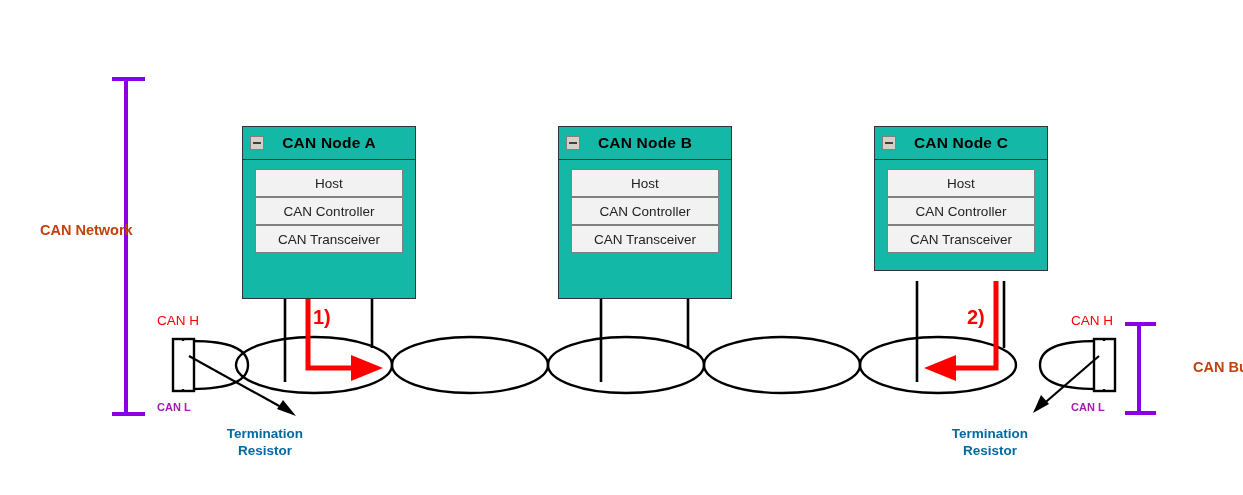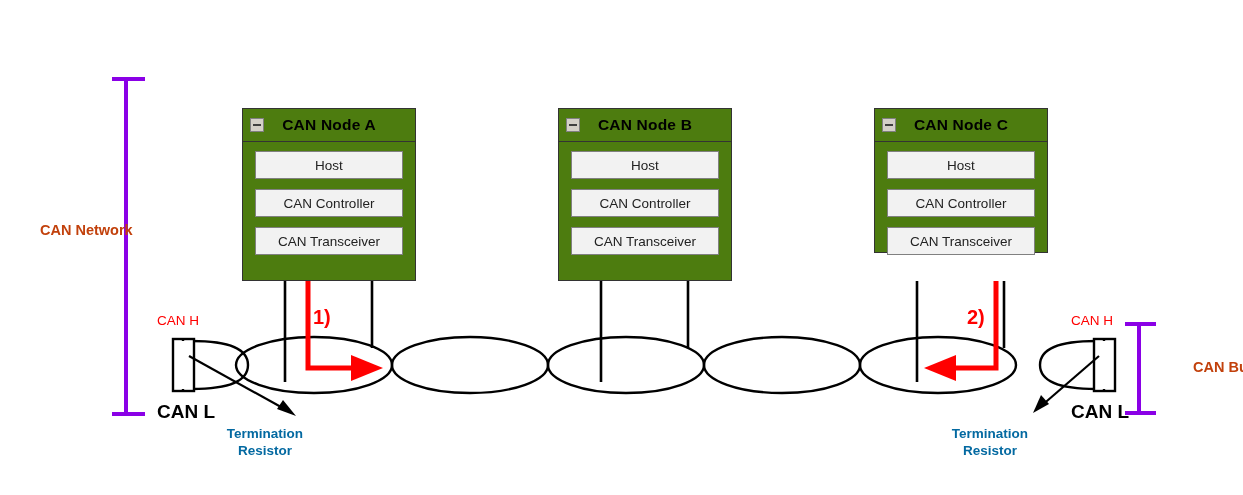--- a/index.html
+++ b/index.html
@@ -1,36 +1,36 @@
 <!DOCTYPE html>
 <html><head>
 <meta charset="utf-8">
 <style>
   html,body{margin:0;padding:0;background:#ffffff;}
   body{width:1243px;height:495px;overflow:hidden;
        font-family:"Liberation Sans", sans-serif;}
   #stage{position:relative;width:1243px;height:495px;background:#fff;}
   svg#diagram{position:absolute;left:0;top:0;width:1243px;height:495px;display:block;}
 
-  .node-box{position:absolute;background:#4d7c0f;border:1.6px solid #333333;box-sizing:border-box;}
+  .node-box{position:absolute;background:#14b8a6;border:1.6px solid #333333;box-sizing:border-box;margin-top:18px;}
   .node-header{position:relative;height:33px;border-bottom:1.6px solid #333333;
                display:flex;align-items:center;justify-content:center;box-sizing:border-box;}
   .node-title{font-size:15.5px;font-weight:bold;color:#000;letter-spacing:.2px;}
   .collapse-icon{position:absolute;left:7px;top:50%;transform:translateY(-50%);
                  width:14px;height:14px;background:#d4d0c8;border:1px solid #808080;
                  display:flex;align-items:center;justify-content:center;box-sizing:border-box;}
   .collapse-icon i{display:block;width:8px;height:2px;background:#404040;}
-  .node-body{padding:9px 12px 10px 12px;display:flex;flex-direction:column;gap:10px;}
+  .node-body{padding:9px 12px 10px 12px;display:flex;flex-direction:column;gap:0;}
   .sub-box{height:28px;background:#f2f2f2;border:1.5px solid #808080;
            display:flex;align-items:center;justify-content:center;
            font-size:13.5px;color:#222;box-sizing:border-box;}
 
   .lbl{position:absolute;white-space:nowrap;}
   .lbl-canh{font-size:13.5px;font-weight:normal;color:#ff0000;}
-  .lbl-canl{font-size:19px;font-weight:bold;color:#000000;}
+  .lbl-canl{font-size:11px;font-weight:bold;color:#a21caf;}
   .lbl-purple{font-size:14.5px;font-weight:bold;color:#c2410c;margin-left:30px;}
   .lbl-term{font-size:13.5px;font-weight:bold;color:#0369a1;text-align:center;line-height:17px;}
   .lbl-step{font-size:20px;font-weight:bold;color:#ff0000;}
 </style>
 </head>
 <body>
 
 <div id="stage">
 
   <svg id="diagram" viewBox="0 0 1243 495">

